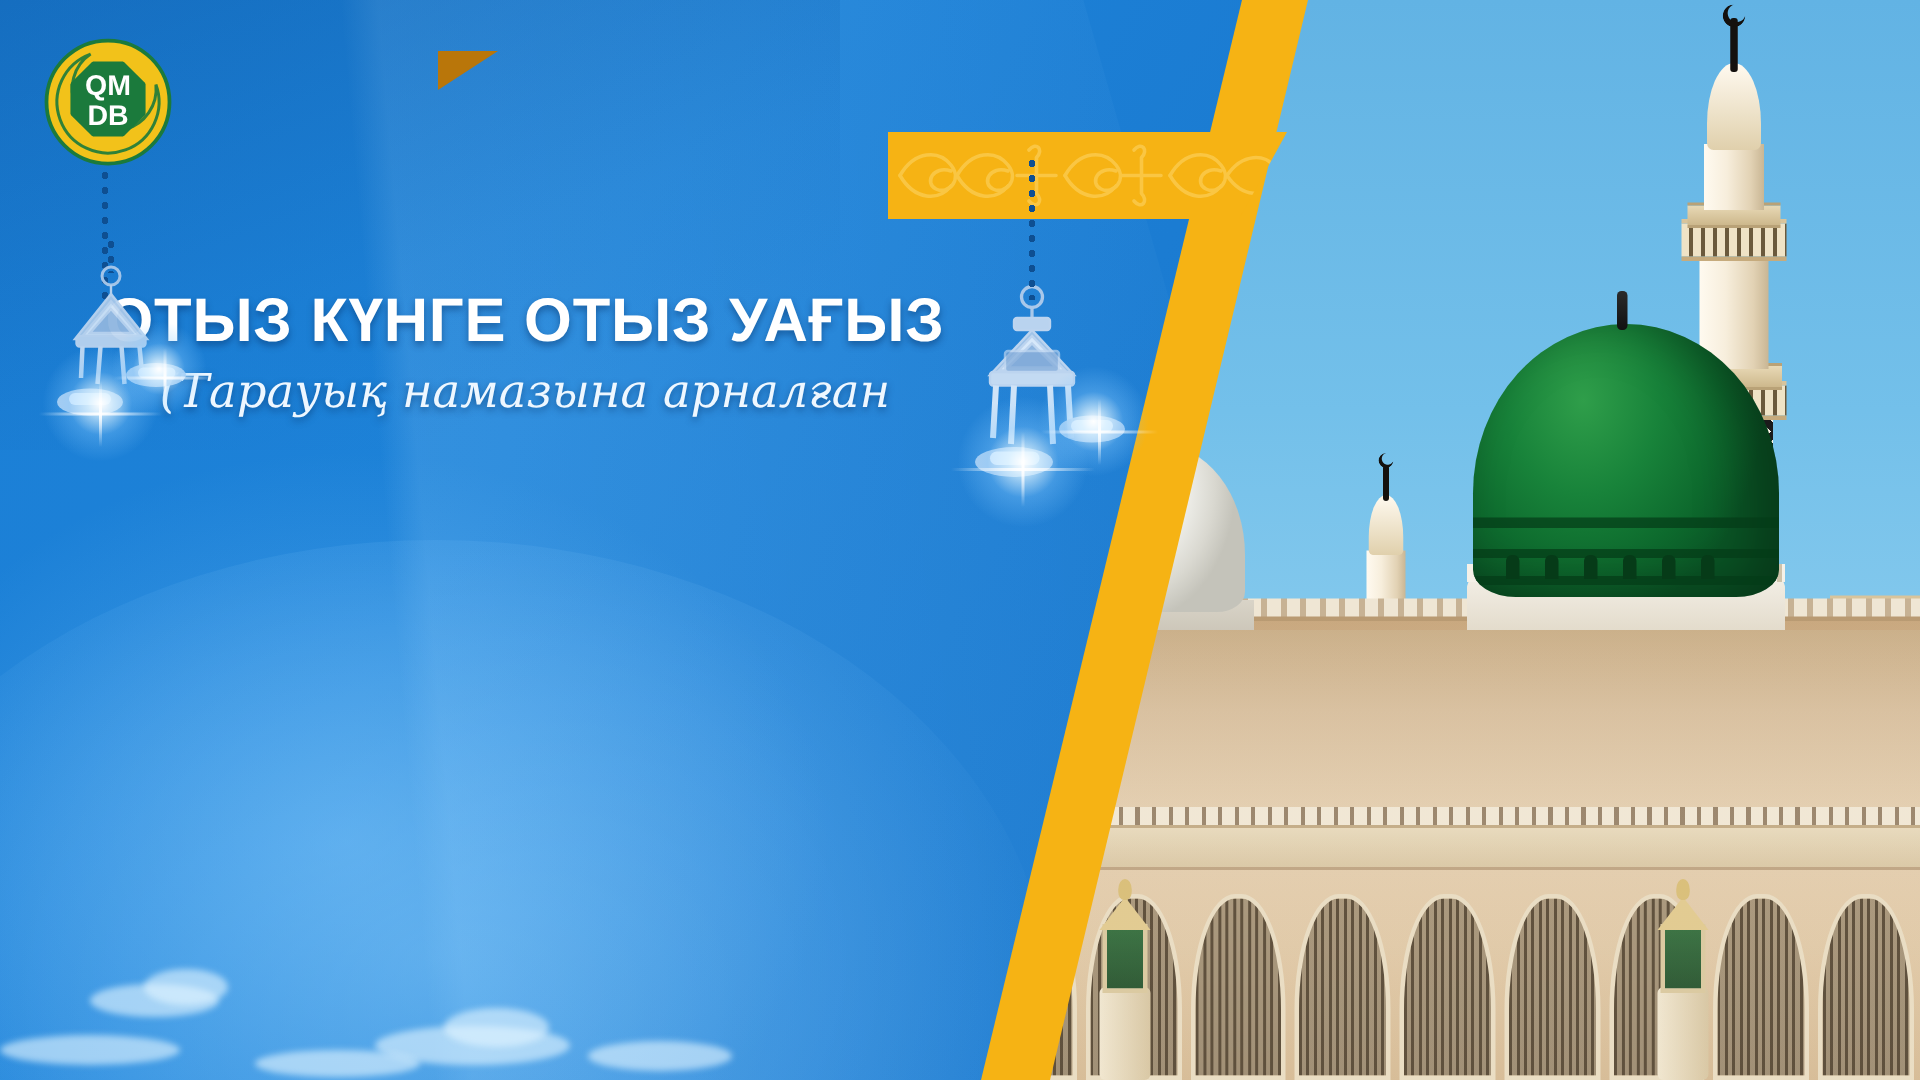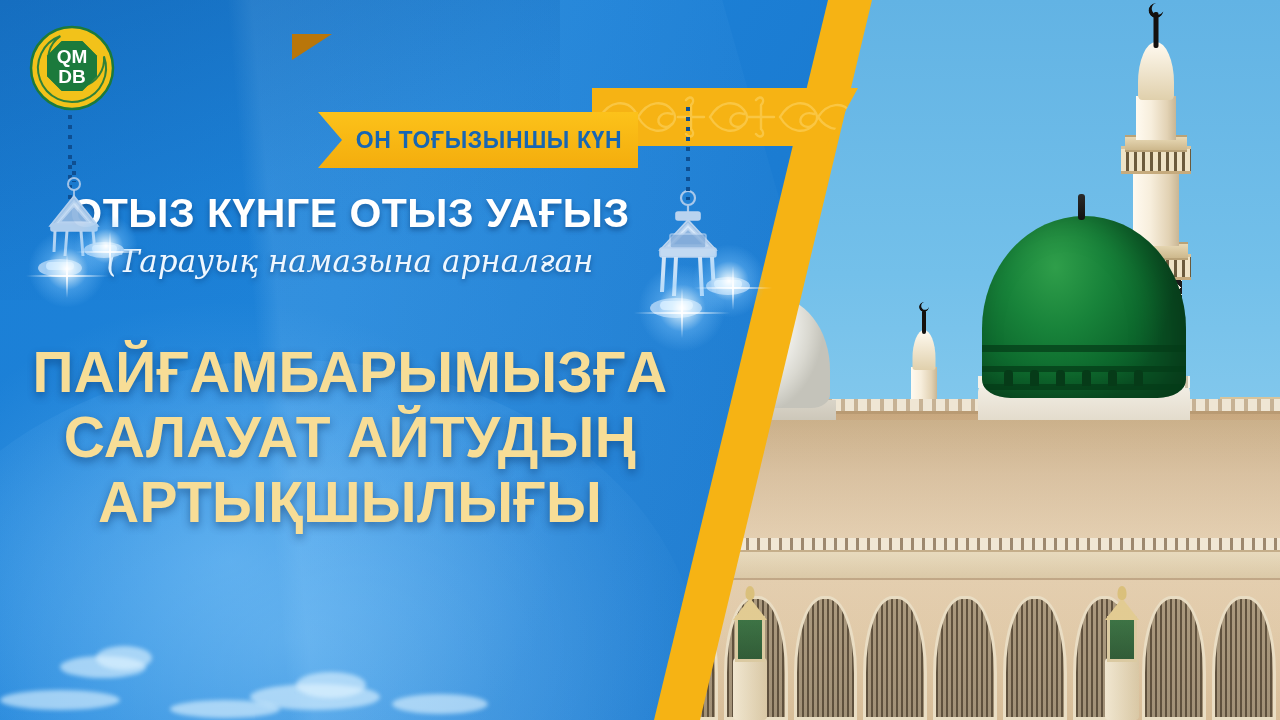--- a/index.html
+++ b/index.html
@@ -542,37 +542,28 @@
         <path d="M118,29 C128,46 144,46 152,36"></path>
         <path d="M156,29 L182,29 M169,17 L169,41 M164,12 C169,6 174,12 169,17 M164,46 C169,52 174,46 169,41"></path>
         <path d="M188,29 C198,12 214,12 222,22 C230,32 220,42 212,38 C204,34 210,22 222,26"></path>
         <path d="M188,29 C198,46 214,46 222,36"></path>
         <path d="M226,29 C236,14 252,14 258,24"></path>
         <path d="M226,29 C236,44 252,44 258,34"></path>
       </g>
     </svg>
   </div>
 
-  <div class="ribbon">
-    <div class="ribbon-body"></div>
-    <div class="ribbon-text">ОН ТОҒЫЗЫНШЫ КҮН</div>
-  </div>
   <div class="ribbon-fold"></div>
 
   <div class="headline">ОТЫЗ КҮНГЕ ОТЫЗ УАҒЫЗ</div>
 
   <div class="subscript">
     <span class="l1">(Тарауық намазына арналған</span>
   </div>
 
-  <div class="maintitle">
-    <span>ПАЙҒАМБАРЫМЫЗҒА</span>
-    <span>САЛАУАТ АЙТУДЫҢ</span>
-    <span>АРТЫҚШЫЛЫҒЫ</span>
-  </div>
 
   <svg class="logo" viewBox="0 0 92 92">
     <defs>
       <clipPath id="crescentClip">
         <path d="M 86 46 A 40 40 0 1 1 46 6 A 33 33 0 1 0 86 46 Z"></path>
       </clipPath>
     </defs>
     <circle cx="46" cy="46" r="41" fill="#f2c21a" stroke="#1b7a3c" stroke-width="2.5"></circle>
     <path d="M 80 46 A 34 34 0 1 1 46 12 A 28 28 0 1 0 80 46 Z" fill="none" stroke="#1b7a3c" stroke-width="2" opacity="0.9" transform="rotate(-20 46 46)"></path>
     <g transform="translate(46,44)">

